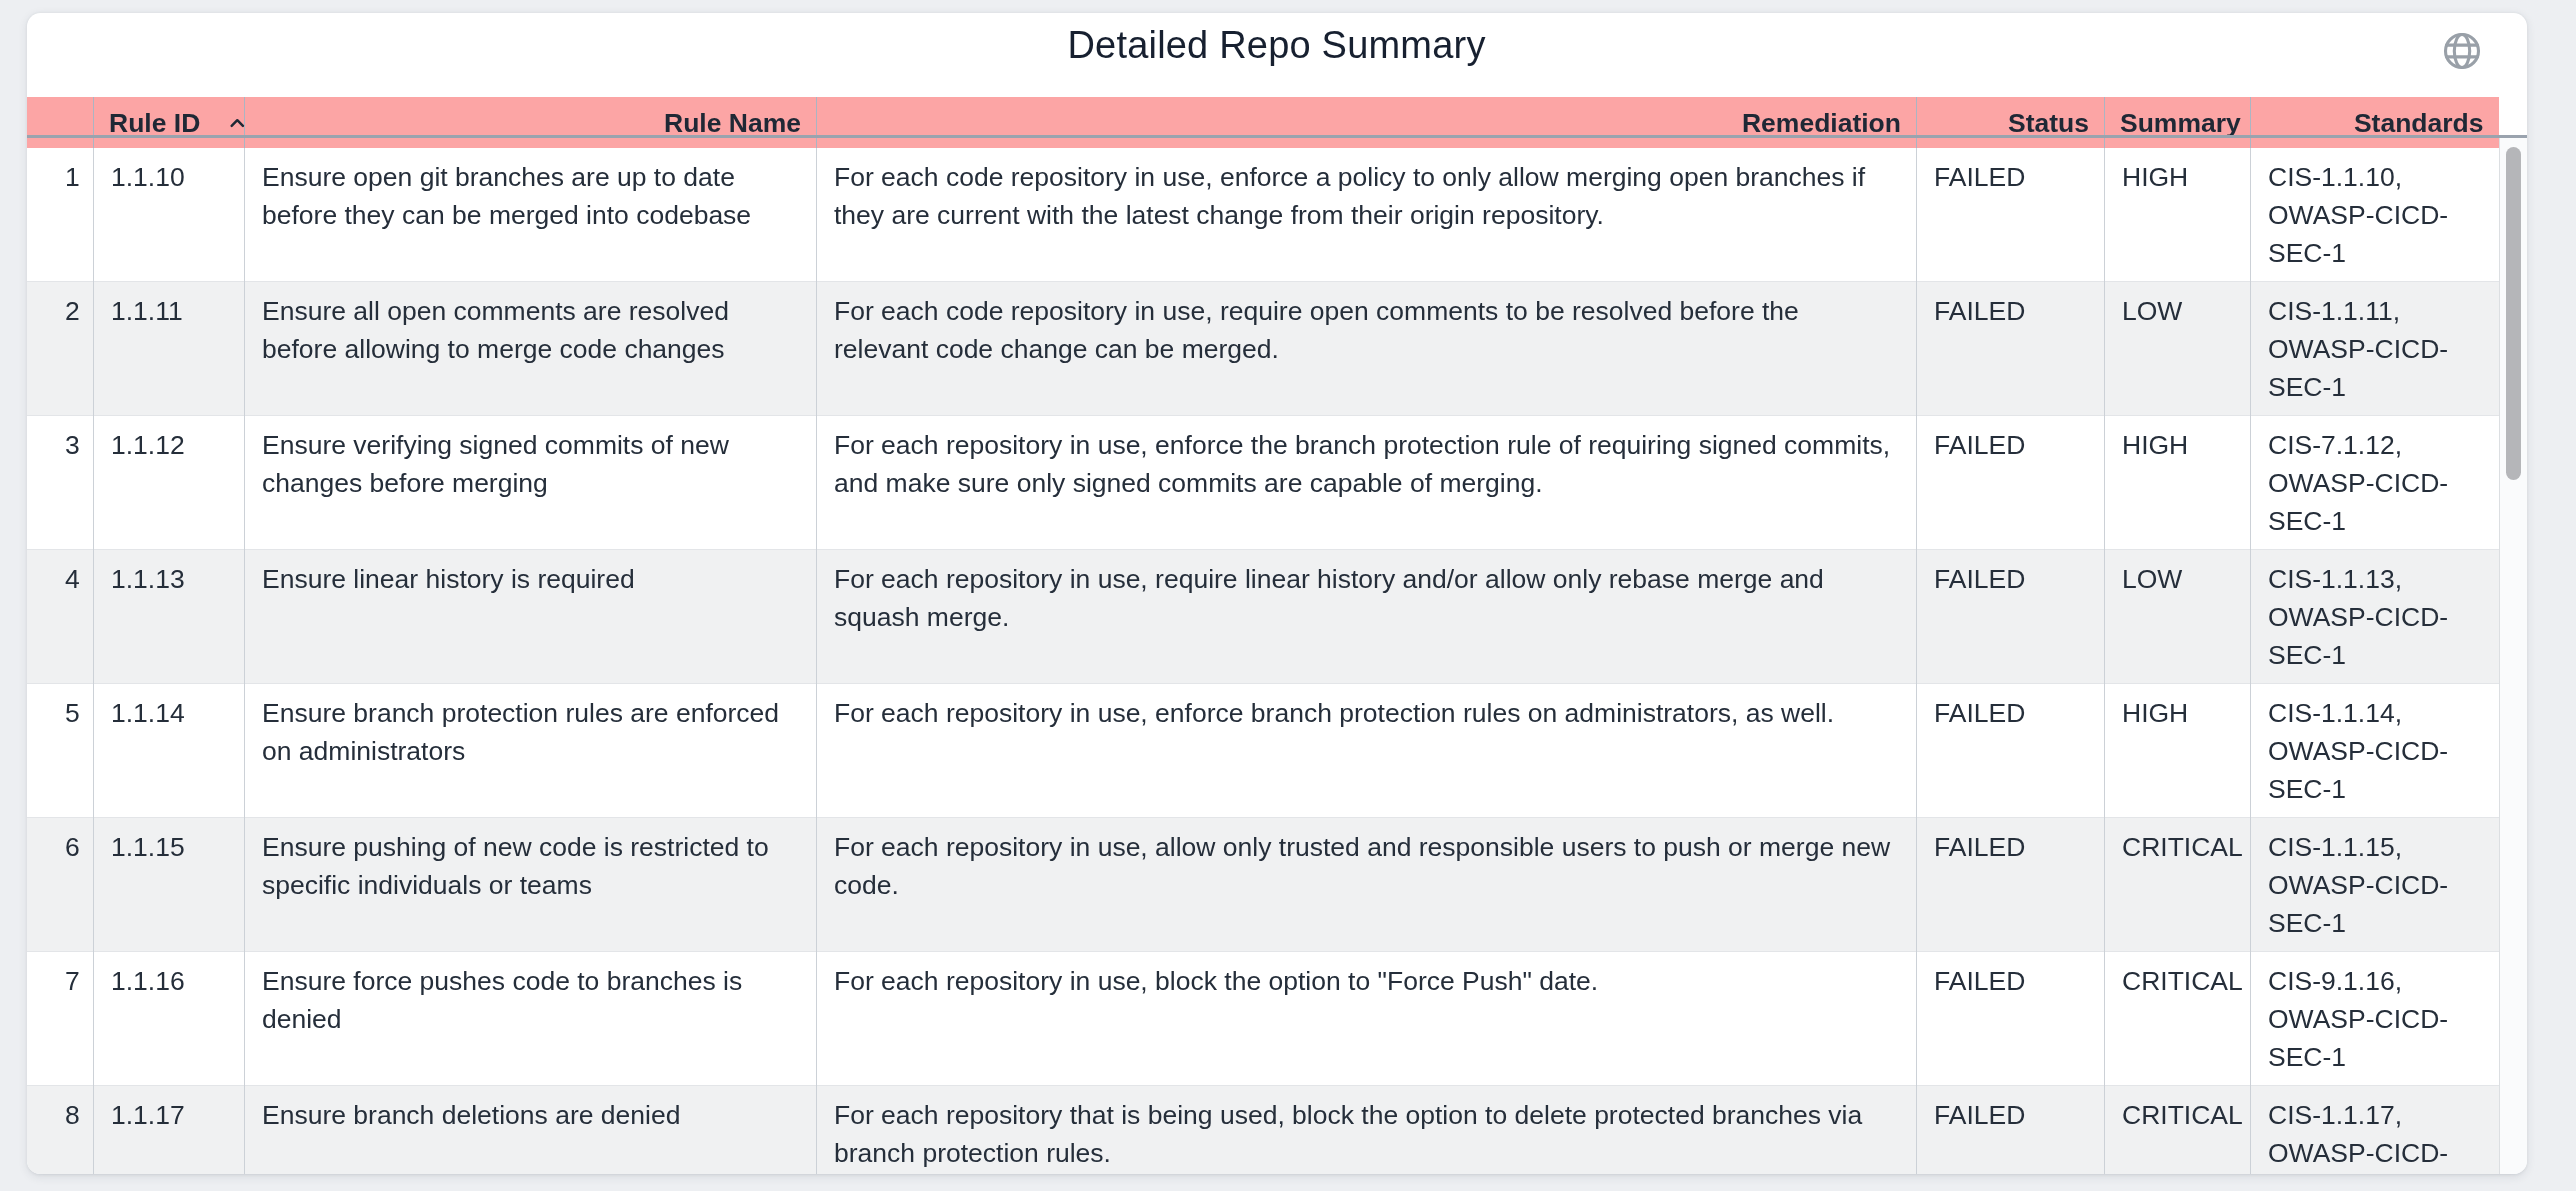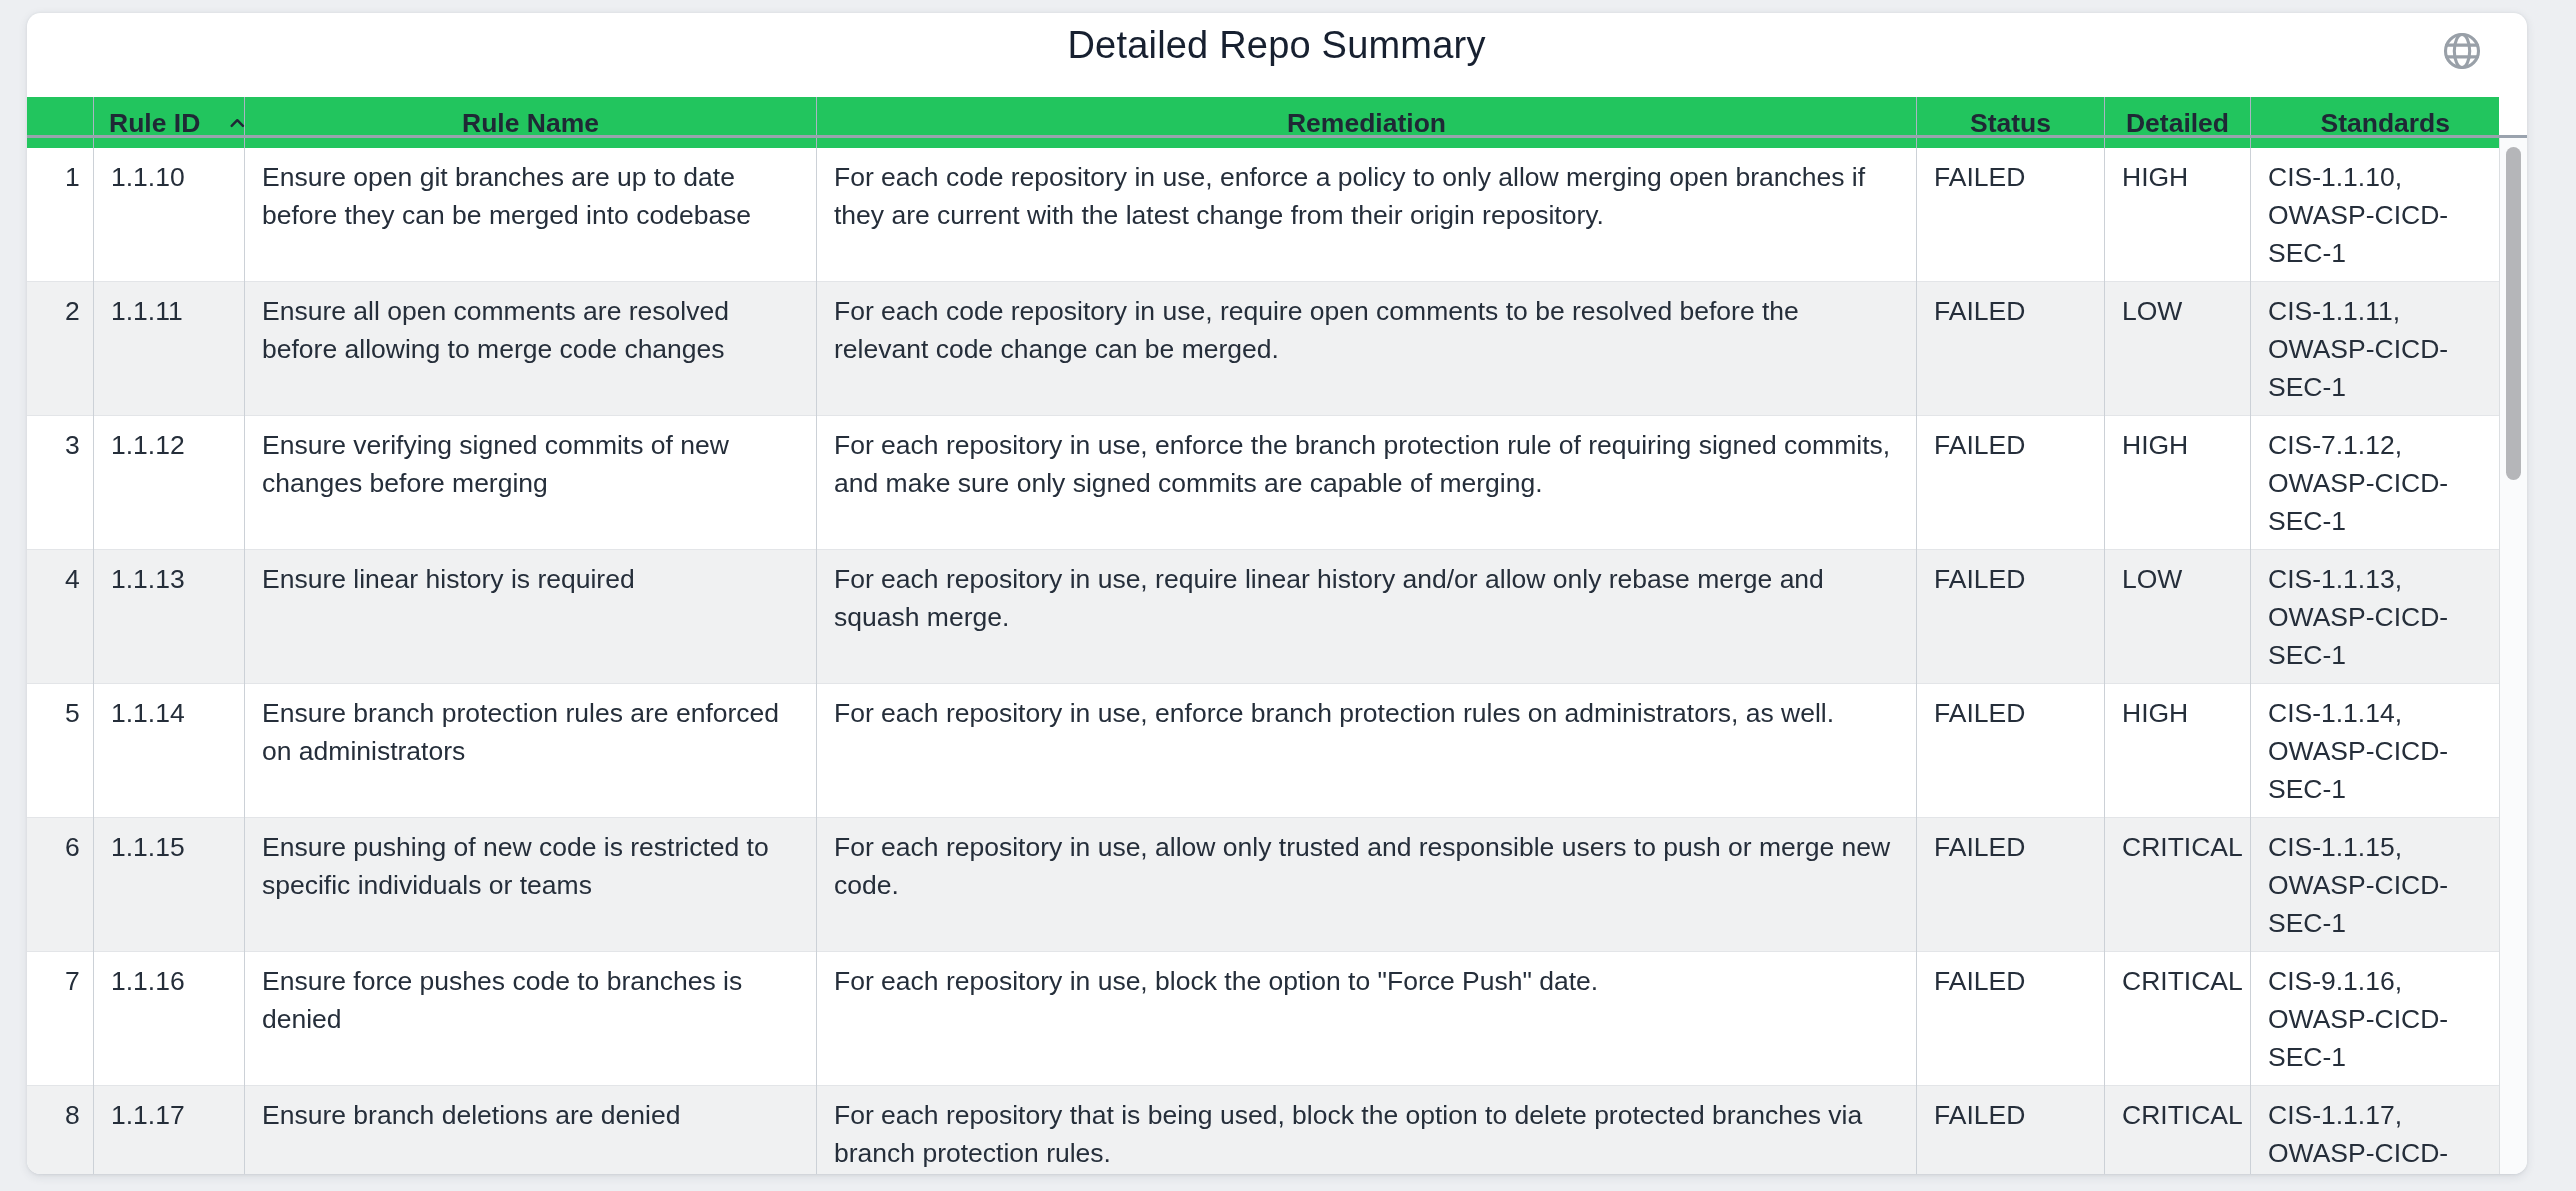--- a/index.html
+++ b/index.html
@@ -24,23 +24,23 @@
   .globe-btn {
     position:absolute; right:42px; top:17px; width:45px; height:45px;
     display:flex; align-items:center; justify-content:center; cursor:pointer;
   }
   .report-table {
     position:absolute; left:0; top:84px; width:2472px;
     border-collapse:collapse; table-layout:fixed;
     font-size:26.5px; line-height:38px;
   }
   .report-table th {
-    background:#22c55e; height:51px;
+    background:#fca5a5; height:51px;
     font-weight:700; color:#1f2835; font-size:26.5px;
-    text-align:center; padding:0 15px; vertical-align:middle;
+    text-align:right; padding:0 15px; vertical-align:middle;
     border-right:0.9px solid #aab5c3; white-space:nowrap;
   }
   .report-table th:last-child { border-right:none;padding-left:36px; }
   .report-table td {
     height:80px; vertical-align:top;
     padding:9.5px 17px 9.5px 17px;
     border-right:0.9px solid #ccd1d7;
     color:#252e3a;
   }
   .report-table td:last-child { border-right:none;margin-top:26px; }
@@ -101,21 +101,21 @@
             <span class="sort-caret">
               <svg width="24.6" height="24.6" viewBox="0 0 24 24">
                 <path d="M6.5 14.5 L12 9 L17.5 14.5" fill="none" stroke="#1f2835" stroke-width="2.4" stroke-linecap="round" stroke-linejoin="round"></path>
               </svg>
             </span>
           </span>
         </th>
         <th>Rule Name</th>
         <th>Remediation</th>
         <th>Status</th>
-        <th>Detailed</th>
+        <th>Summary</th>
         <th>Standards</th>
       </tr>
     </thead>
     <tbody id="table-body">
         <tr>
           <td class="num">1</td>
           <td>1.1.10</td>
           <td>Ensure open git branches are up to date before they can be merged into codebase</td>
           <td>For each code repository in use, enforce a policy to only allow merging open branches if they are current with the latest change from their origin repository.</td>
           <td>FAILED</td>

